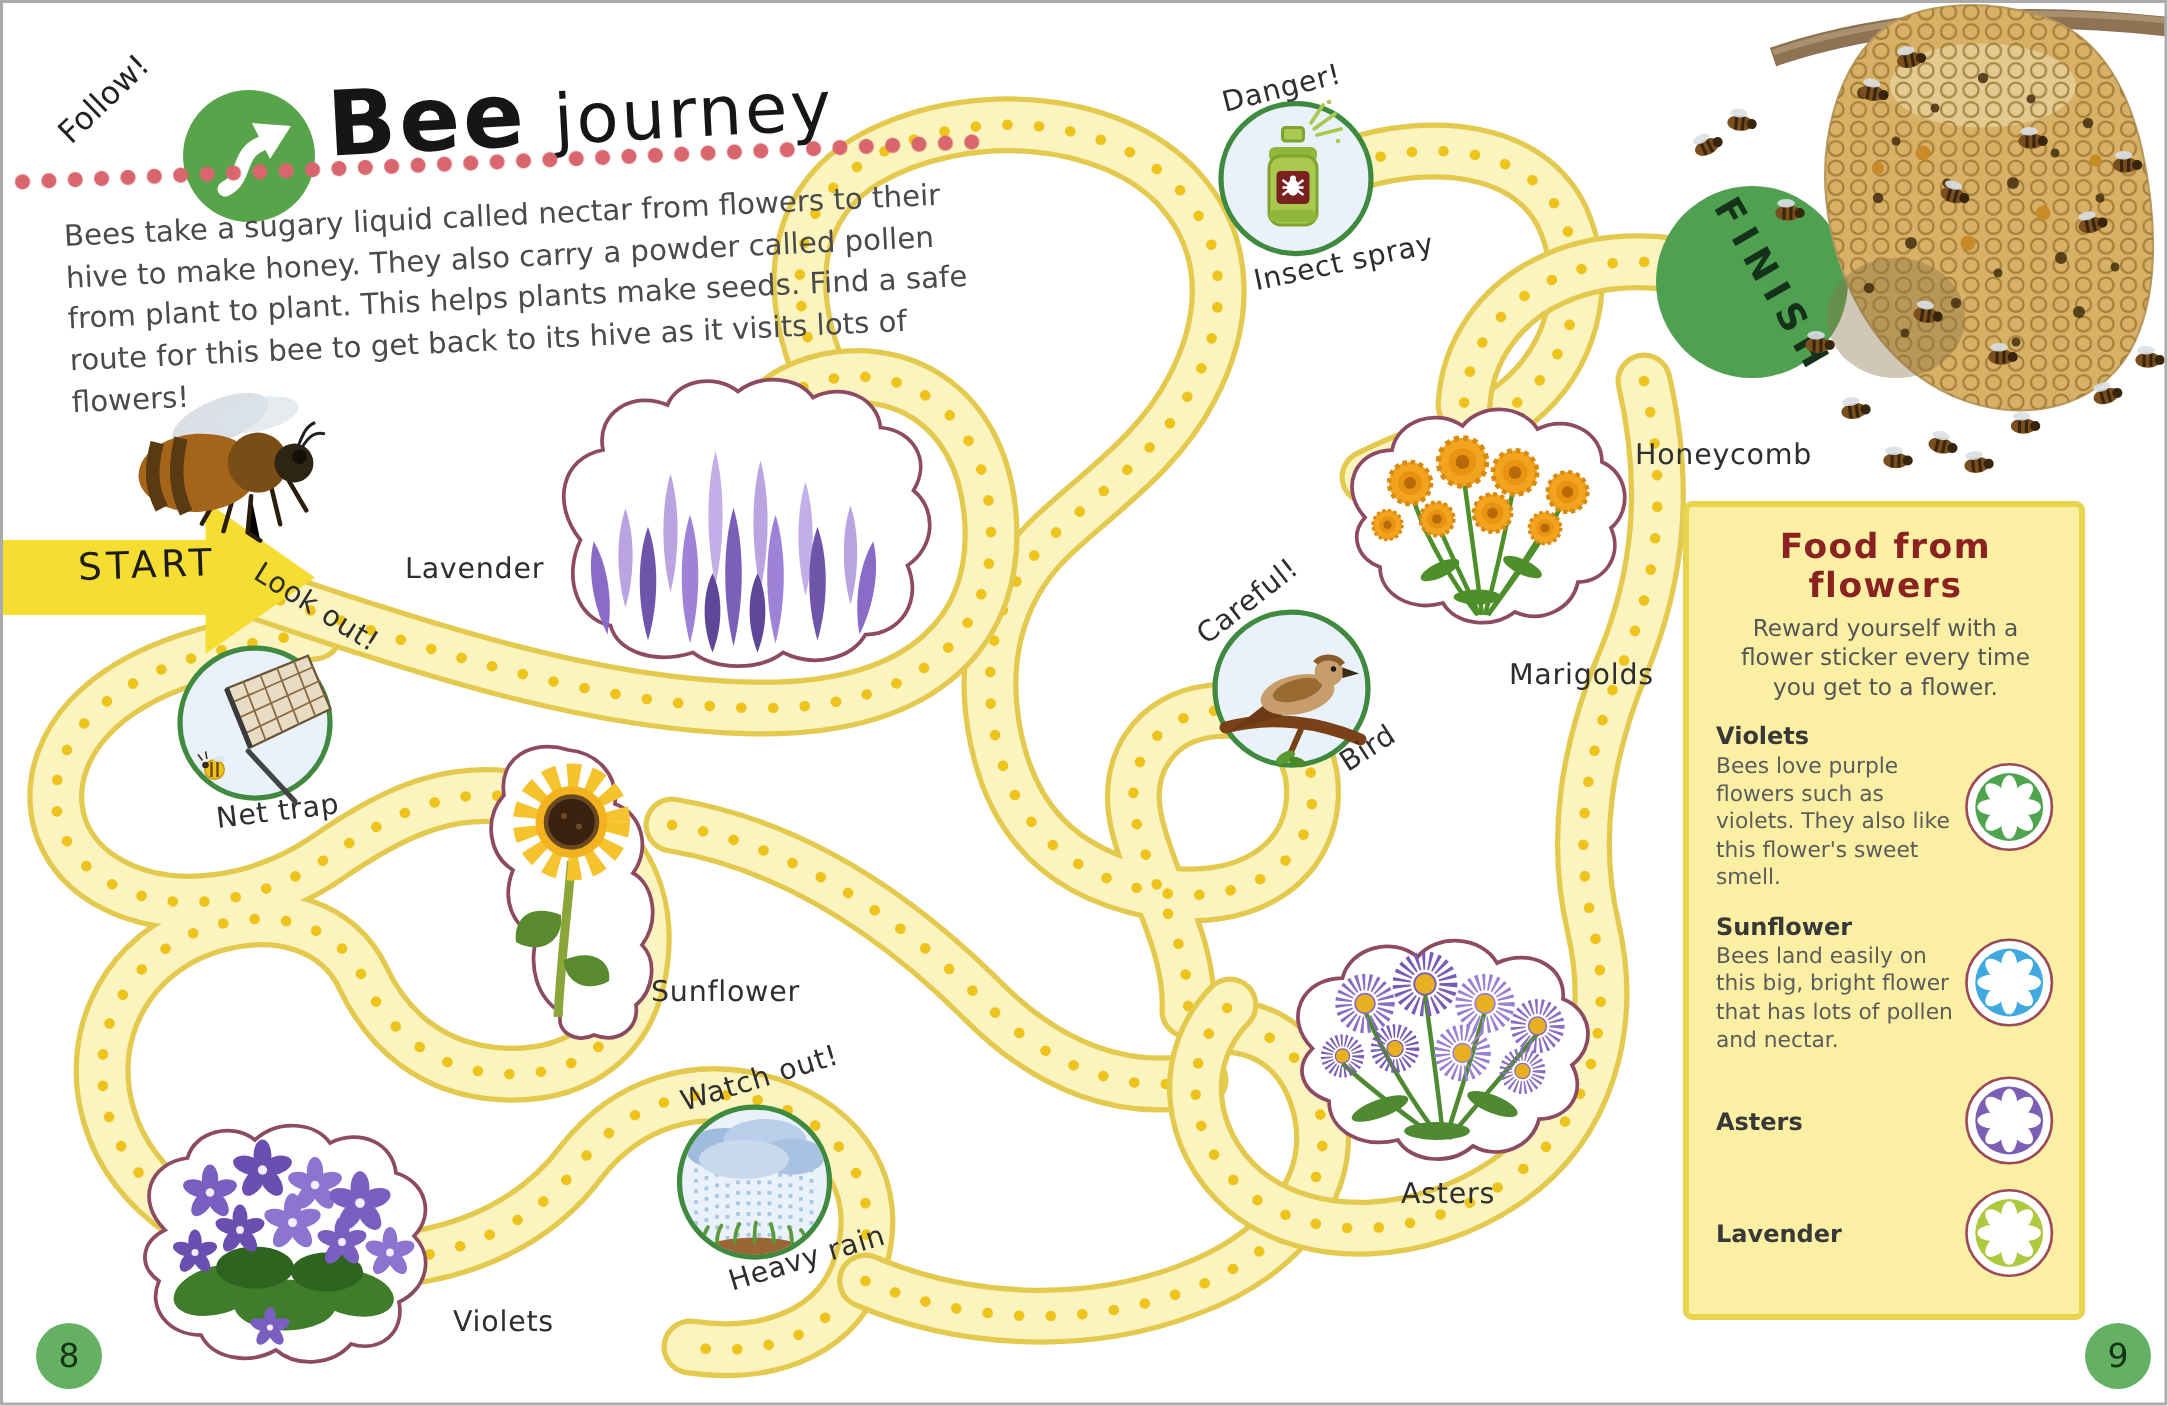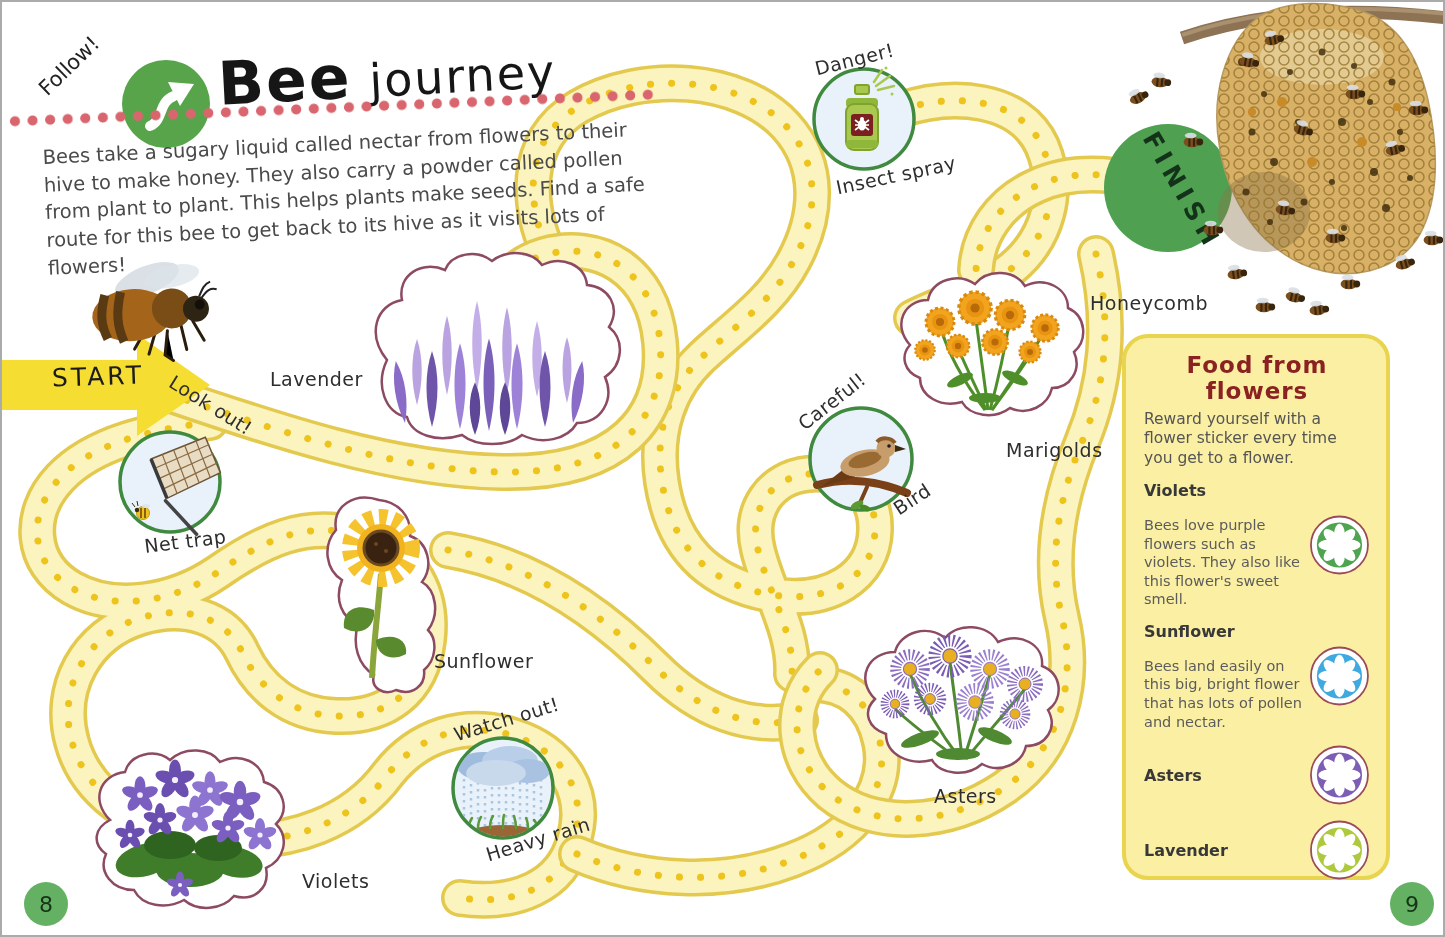--- a/index.html
+++ b/index.html
@@ -25,28 +25,28 @@
   .title-sec{font-size:46px;font-weight:400;letter-spacing:2px;}
   .divider{position:absolute;left:6px;top:112px;width:652px;height:15px;z-index:6;
         transform:rotate(-2.4deg);transform-origin:left center;
         background-image:radial-gradient(circle at 7px 7.5px,#d9666e 4.6px,rgba(0,0,0,0) 5.4px);
         background-size:17.6px 15px;background-repeat:repeat-x;}
   .intro{position:absolute;left:40px;top:142px;width:628px;z-index:6;transform:rotate(-2.7deg);
         transform-origin:left top;font-size:19.5px;line-height:1.42;color:#4a4a4a;}
   .start-lbl{position:absolute;left:50px;top:360px;z-index:4;font-size:25px;letter-spacing:3px;
         color:#1c1c1c;transform:rotate(-2deg);}
   .panel{position:absolute;left:1120px;top:332px;width:268px;height:546px;z-index:4;
-        background:#faefa3;border:4px solid #e9d44f;border-radius:26px;box-sizing:border-box;
+        background:#faefa3;border:4px solid #e9d44f;border-radius:6px;box-sizing:border-box;
         padding:14px 16px 10px 18px;}
   .panel-title{font-size:23px;font-weight:700;color:#8b2222;text-align:center;letter-spacing:1px;}
-  .panel-sub{font-size:15.5px;color:#555;line-height:1.25;margin-top:6px;}
+  .panel-sub{font-size:15.5px;color:#555;text-align:center;line-height:1.25;margin-top:6px;}
   .entry{display:flex;align-items:center;margin-top:13px;}
   .entry-txt{width:168px;}
   .entry-name{font-size:16px;font-weight:700;color:#383838;}
-  .entry-body{font-size:14.5px;color:#5c5c5c;line-height:1.28;margin-top:16px;}
+  .entry-body{font-size:14.5px;color:#5c5c5c;line-height:1.28;margin-top:2px;}
   .entry-stk{margin-left:auto;}
   .pgnum{position:absolute;z-index:7;width:44px;height:44px;border-radius:50%;background:#64b164;
         color:#173317;font-size:22px;display:flex;align-items:center;justify-content:center;}
 </style>
 </head>
 <body>
 
 <div class="page">
 
   <svg class="maze" width="1445" height="937" viewBox="0 0 1445 937">

